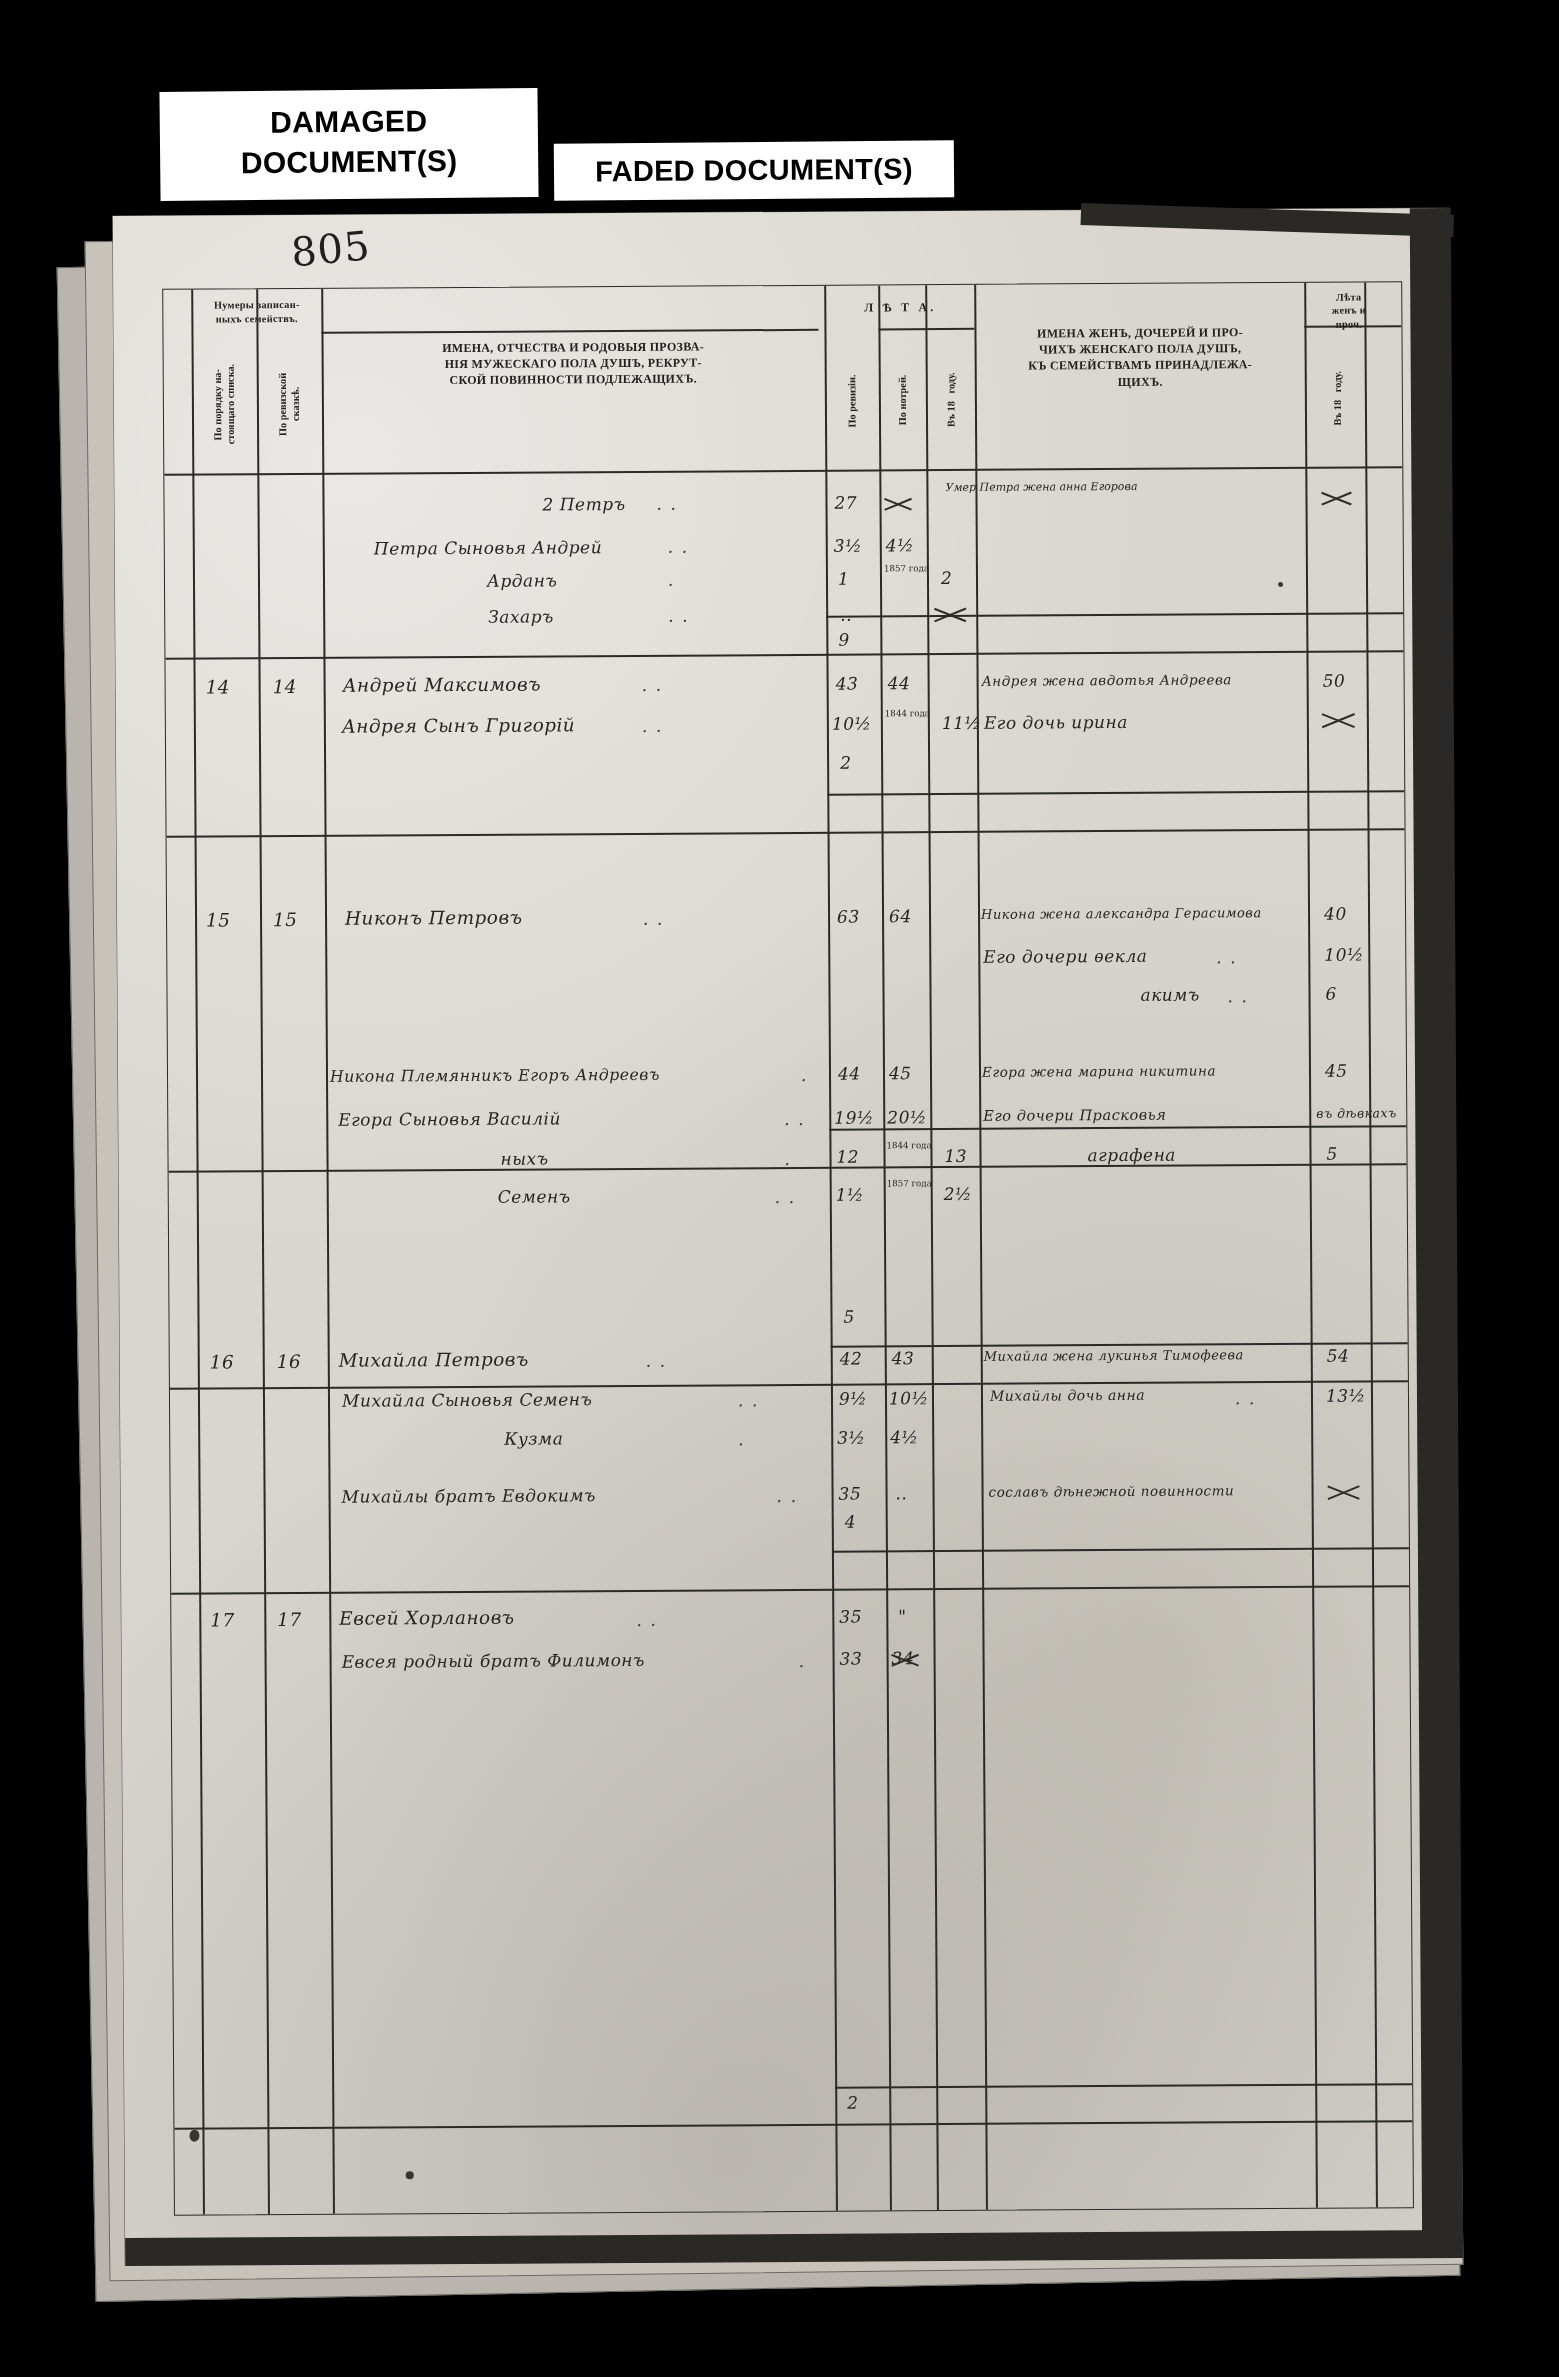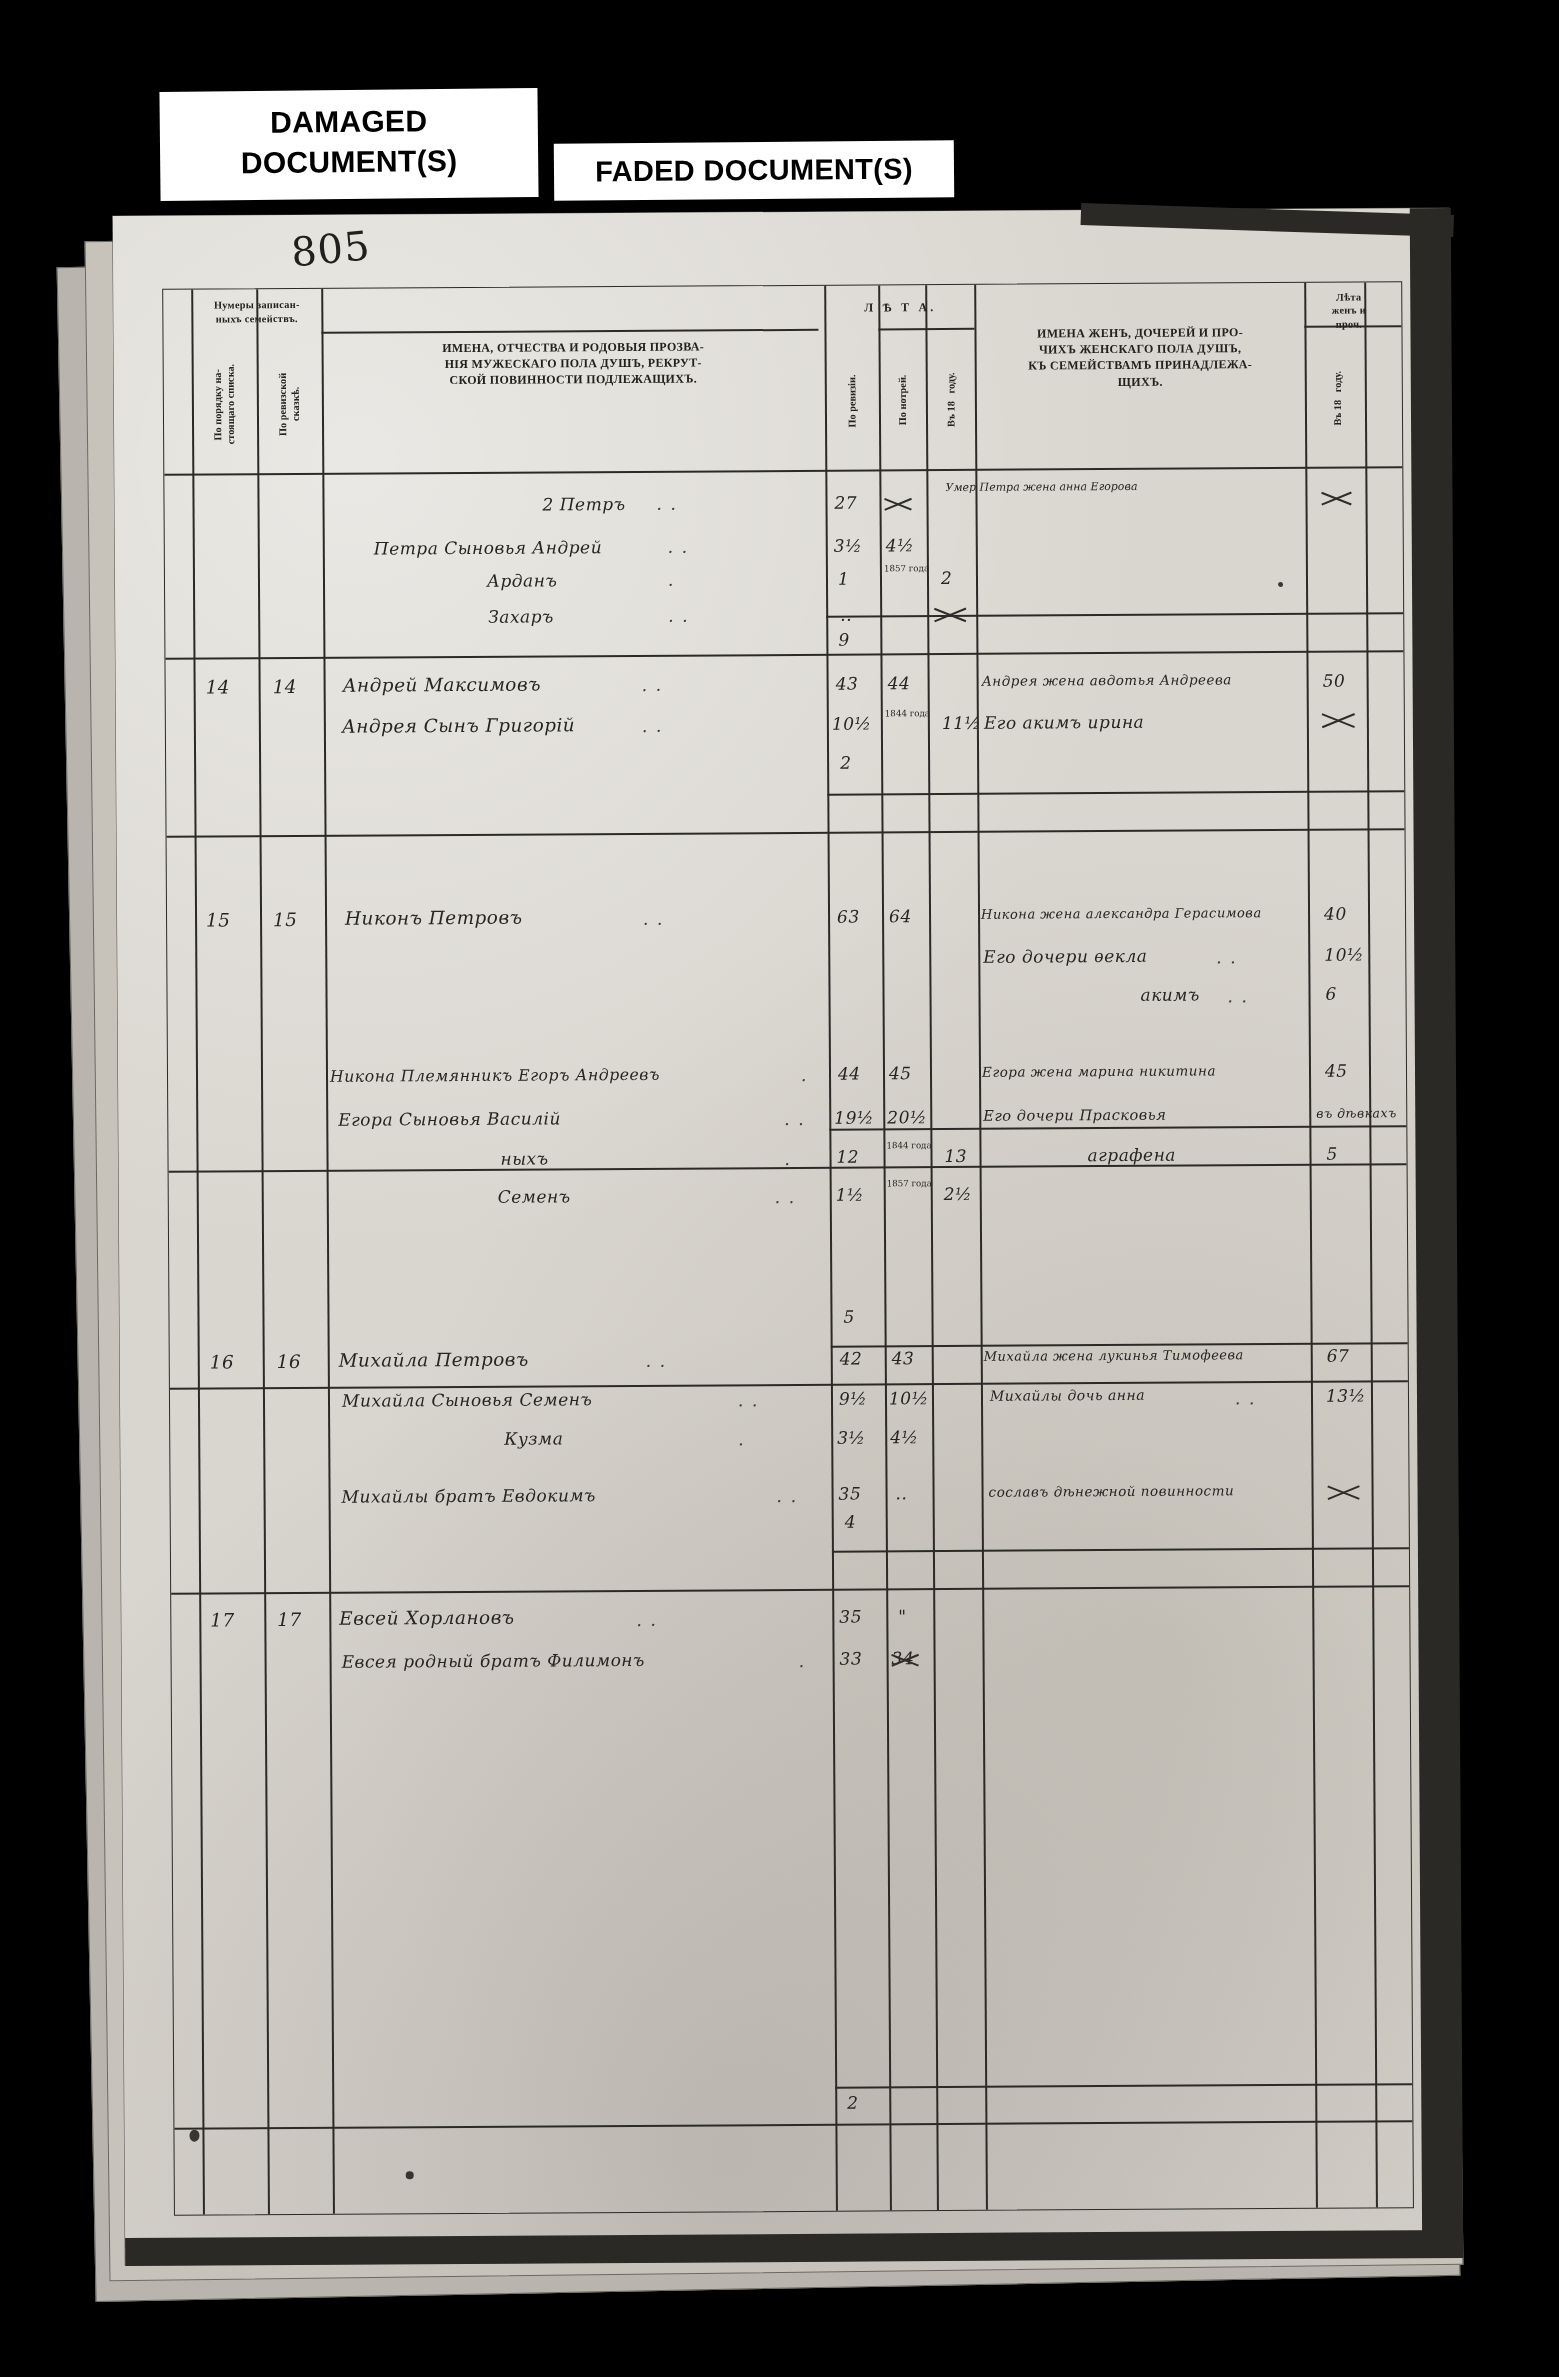--- a/index.html
+++ b/index.html
@@ -255,21 +255,21 @@
     <div class="hw m" style="left:670px;top:388px;">43</div>
     <div class="hw m" style="left:722px;top:388px;">44</div>
     <div class="hw s" style="left:816px;top:388px;font-size:13.5px;">Андрея жена авдотья Андреева</div>
     <div class="hw m" style="left:1157px;top:388px;">50</div>
 
     <div class="hw l" style="left:176px;top:427px;">Андрея Сынъ Григорій</div>
     <span class="hw m dots" style="left:476px;top:429px;">. .</span>
     <div class="hw m" style="left:666px;top:428px;">10½</div>
     <div class="hw tiny" style="left:719px;top:424px;">1844 года</div>
     <div class="hw m" style="left:776px;top:428px;">11½</div>
-    <div class="hw m" style="left:818px;top:428px;">Его акимъ ирина</div>
+    <div class="hw m" style="left:818px;top:428px;">Его дочь ирина</div>
     <div class="strike" style="left:1155px;top:427px;width:35px;height:20.5px;"></div>
 
     <div class="hw m" style="left:674px;top:467px;">2</div>
 
     <div class="hw l" style="left:39px;top:620px;">15</div>
     <div class="hw l" style="left:106px;top:620px;">15</div>
     <div class="hw l" style="left:178px;top:619px;">Никонъ Петровъ</div>
     <span class="hw m dots" style="left:476px;top:622px;">. .</span>
     <div class="hw m" style="left:670px;top:621px;">63</div>
     <div class="hw m" style="left:722px;top:621px;">64</div>
@@ -314,21 +314,21 @@
 
     <div class="hw m" style="left:674px;top:1021px;">5</div>
 
     <div class="hw l" style="left:40px;top:1062px;">16</div>
     <div class="hw l" style="left:107px;top:1062px;">16</div>
     <div class="hw l" style="left:169px;top:1061px;">Михайла Петровъ</div>
     <span class="hw m dots" style="left:476px;top:1064px;">. .</span>
     <div class="hw m" style="left:670px;top:1063px;">42</div>
     <div class="hw m" style="left:722px;top:1063px;">43</div>
     <div class="hw s" style="left:814px;top:1064px;font-size:13px;">Михайла жена лукинья Тимофеева</div>
-    <div class="hw m" style="left:1157px;top:1063px;">67</div>
+    <div class="hw m" style="left:1157px;top:1063px;">54</div>
 
     <div class="hw m" style="left:172px;top:1102px;">Михайла Сыновья Семенъ</div>
     <span class="hw m dots" style="left:568px;top:1104px;">. .</span>
     <div class="hw m" style="left:669px;top:1103px;">9½</div>
     <div class="hw m" style="left:719px;top:1103px;">10½</div>
     <div class="hw s" style="left:820px;top:1103px;font-size:14px;font-style:italic;">Михайлы дочь анна</div>
     <span class="hw m dots" style="left:1065px;top:1105px;">. .</span>
     <div class="hw m" style="left:1156px;top:1103px;">13½</div>
 
     <div class="hw m" style="left:334px;top:1141px;">Кузма</div>

